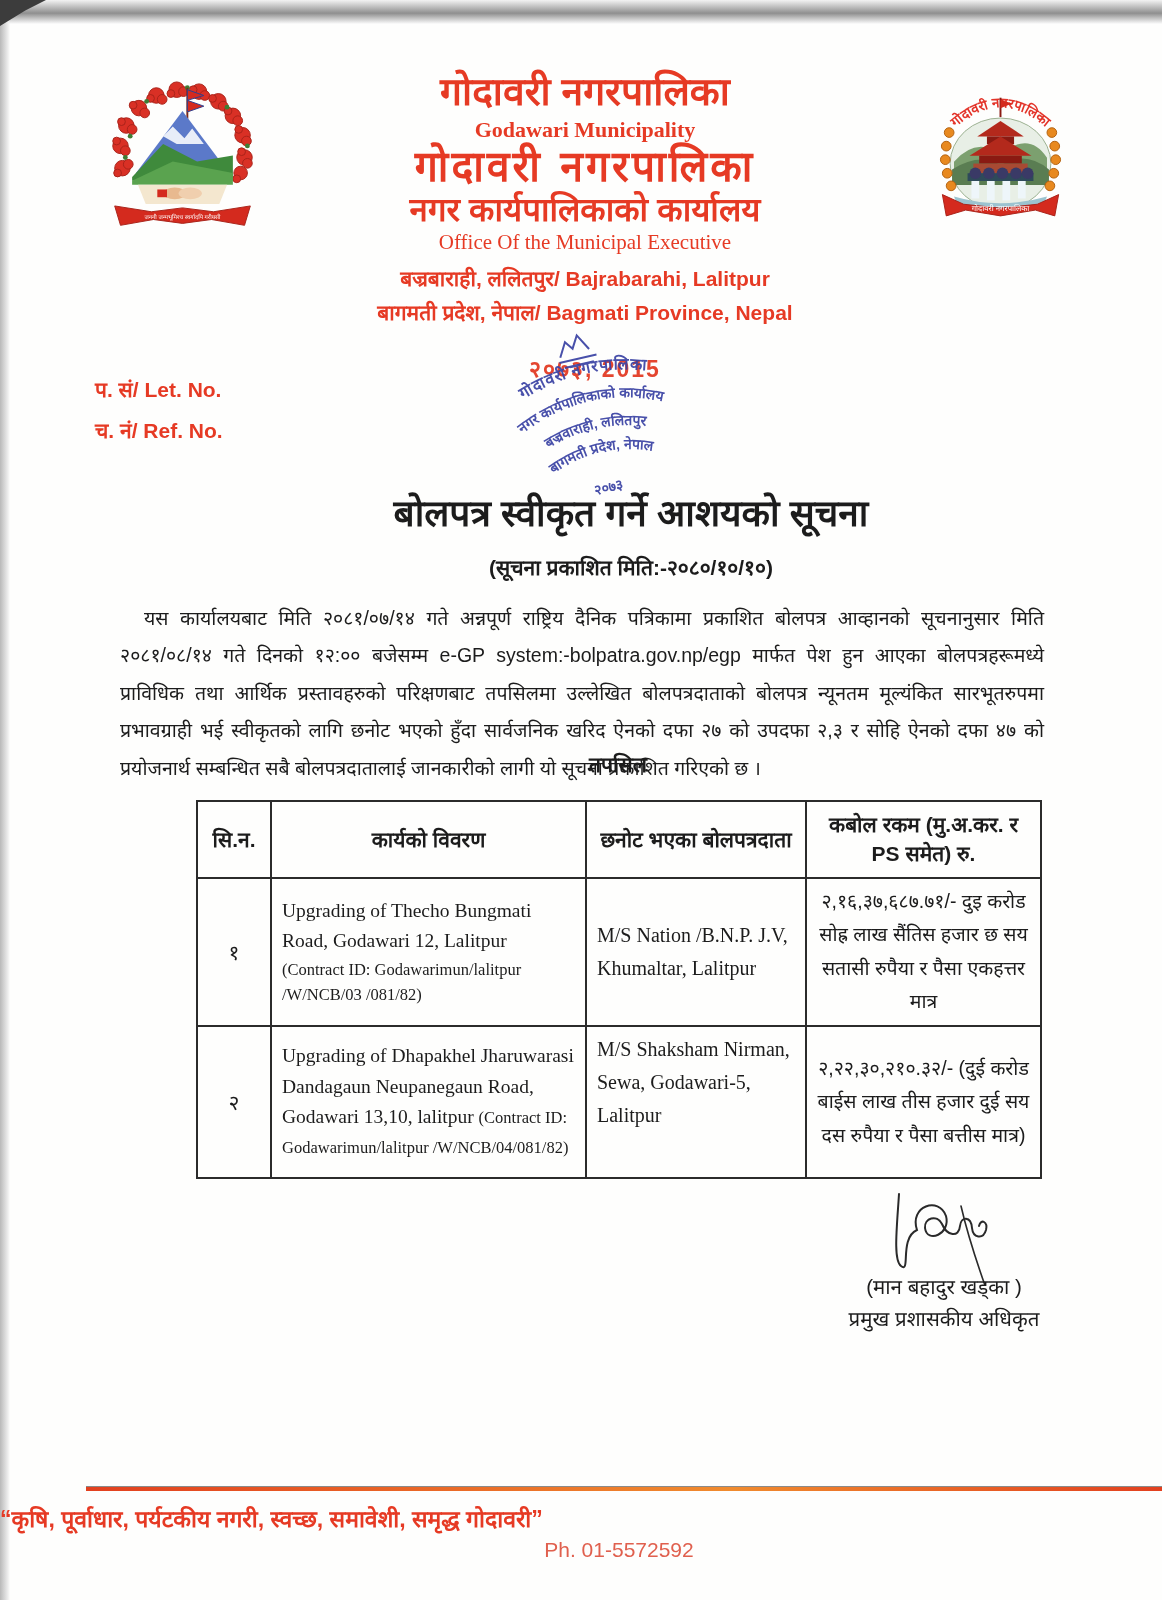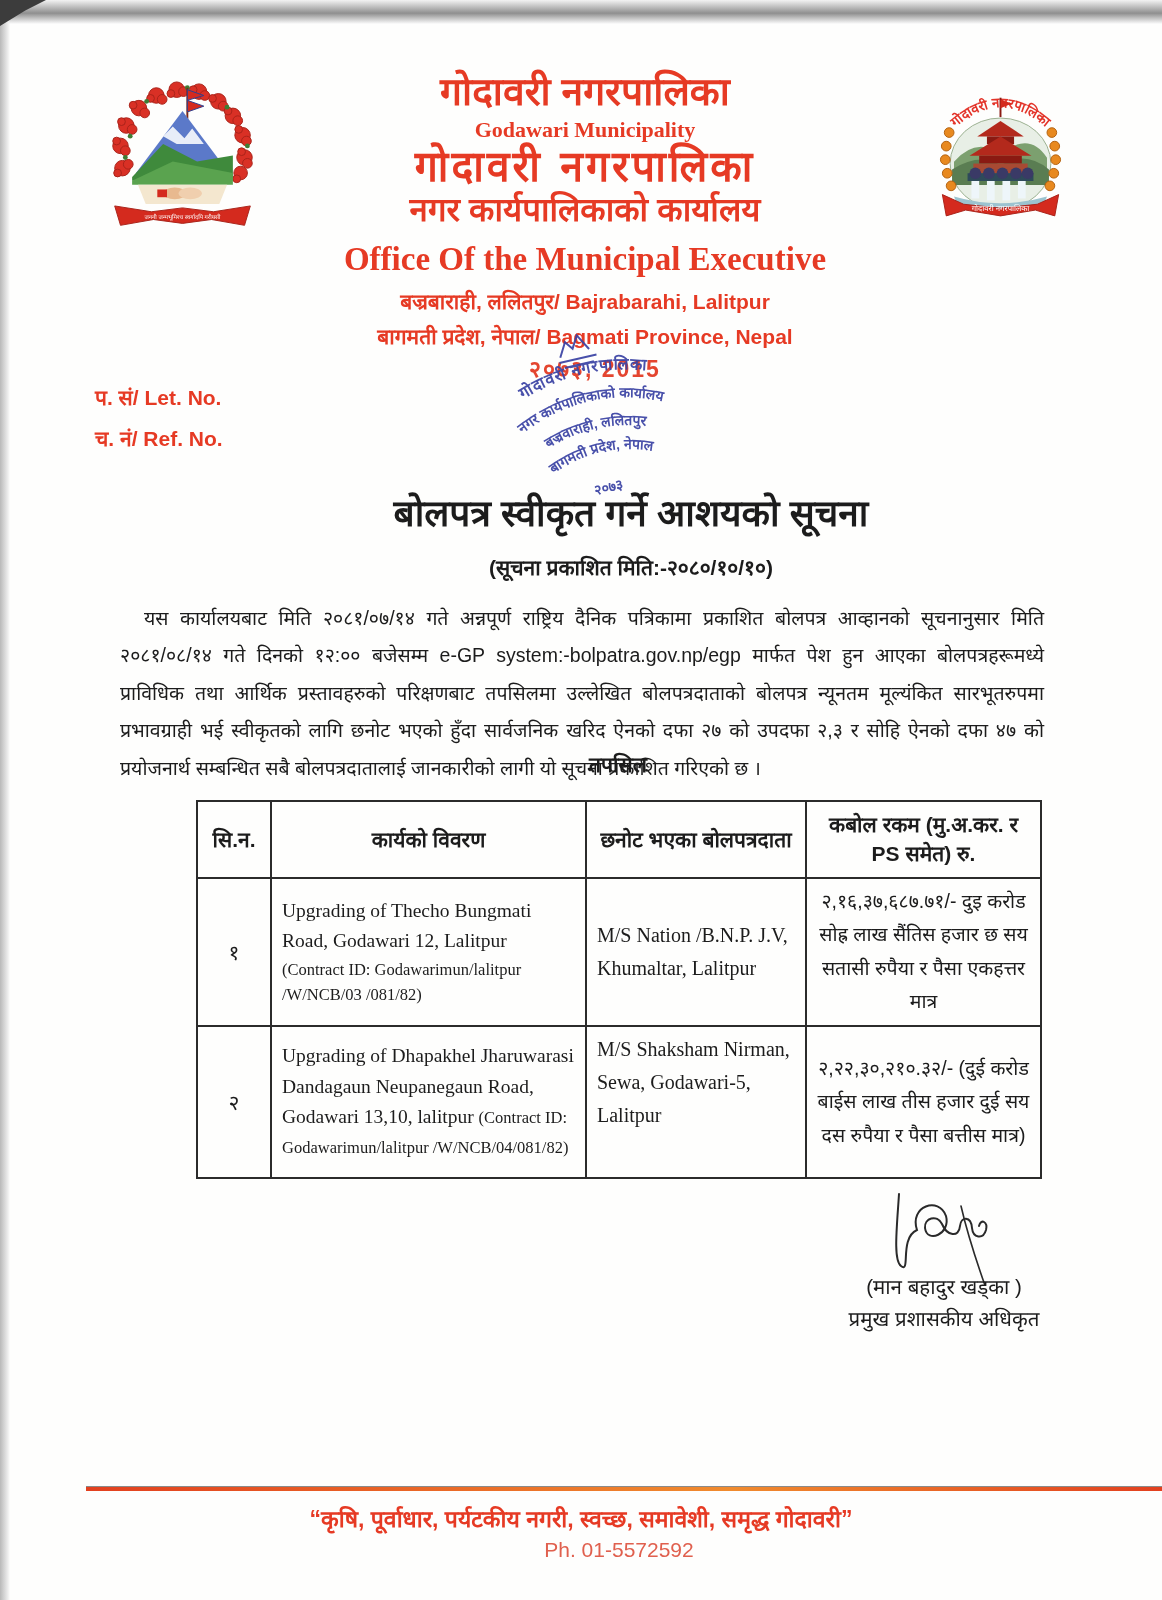--- a/index.html
+++ b/index.html
@@ -16,26 +16,26 @@
   .scan-corner{position:absolute;top:0;left:0;width:46px;height:26px;
     background:#3c3c3c;clip-path:polygon(0 0,100% 0,55% 40%,0 100%);}
   .red{color:#e63a24;}
   
   .hdr{position:absolute;left:150px;top:70px;width:870px;text-align:center;line-height:1.12;}
   .org-np{font-size:39px;font-weight:700;}
   .org-en{font-size:22px;font-weight:700;font-family:"Liberation Serif","DejaVu Serif",serif;margin-top:4px;}
   .org-deco{font-size:41px;font-weight:700;letter-spacing:3px;transform:scaleY(1.04);margin-top:2px;
     font-family:"DejaVu Serif","Liberation Serif",serif;}
   .office-np{font-size:33px;font-weight:700;margin-top:2px;}
-  .office-en{font-size:33px;font-weight:700;font-family:"Liberation Serif","DejaVu Serif",serif;margin-top:12px;}
+  .office-en{font-size:21px;font-weight:400;font-family:"Liberation Serif","DejaVu Serif",serif;margin-top:2px;}
   .addr{font-size:21px;font-weight:700;margin-top:8px;line-height:1.55;}
   .logo{position:absolute;}
   .logo-left{left:95px;top:80px;}
   .logo-right{left:923px;top:70px;}
-  .refs{position:absolute;left:95px;top:378px;font-size:21px;font-weight:700;line-height:1.95;}
+  .refs{position:absolute;left:95px;top:370px;font-size:21px;font-weight:700;line-height:1.95;}
   .estd{position:absolute;left:480px;top:352px;width:230px;text-align:center;
     font-size:23px;font-weight:700;color:#e4452f;letter-spacing:2px;z-index:1;}
   .stamp{position:absolute;left:472px;top:318px;z-index:2;transform:rotate(-13deg);opacity:.93;}
   
   .notice-head{position:absolute;left:120px;top:486px;width:1022px;text-align:center;}
   .notice-title{font-size:37px;font-weight:700;}
   .notice-sub{font-size:21px;font-weight:700;margin-top:16px;}
   .body-par{position:absolute;left:120px;top:600px;width:924px;
     font-size:19.5px;line-height:1.92;text-align:justify;text-indent:24px;}
   .tapsil{position:absolute;left:196px;top:750px;width:844px;text-align:center;
@@ -57,21 +57,21 @@
   td.amt{text-align:center;font-size:19.5px;line-height:1.72;padding:8px 6px;}
   tr.r1{height:146px;} tr.r2{height:152px;}
   
   .sig{position:absolute;left:828px;top:1176px;width:232px;text-align:center;}
   .sig svg{display:block;margin:0 auto;}
   .sig-name{font-size:20.5px;margin-top:-14px;}
   .sig-title{font-size:20.5px;margin-top:4px;}
   
   .foot-line{position:absolute;left:86px;top:1486px;width:1076px;height:4px;
     border-top:1px solid #8a8a8a;background:linear-gradient(90deg,#e2401f,#f08b2e 60%,#e2401f);}
-  .slogan{position:absolute;left:0;top:1502px;width:1162px;text-align:center;
+  .slogan{position:absolute;left:0;top:1502px;width:1162px;
     font-size:23px;font-weight:700;color:#e63a24;}
   .phone{position:absolute;left:0;top:1538px;width:1162px;text-align:center;
     font-size:21px;color:#e0604e;padding-left:38px;}
   .website{position:absolute;left:0;top:1644px;width:1162px;text-align:center;
     font-size:20px;font-weight:700;color:#d8742f;}
   .stamp text{font-weight:700;fill:#3b43a4;}
 </style>
 </head>
 <body>
 

